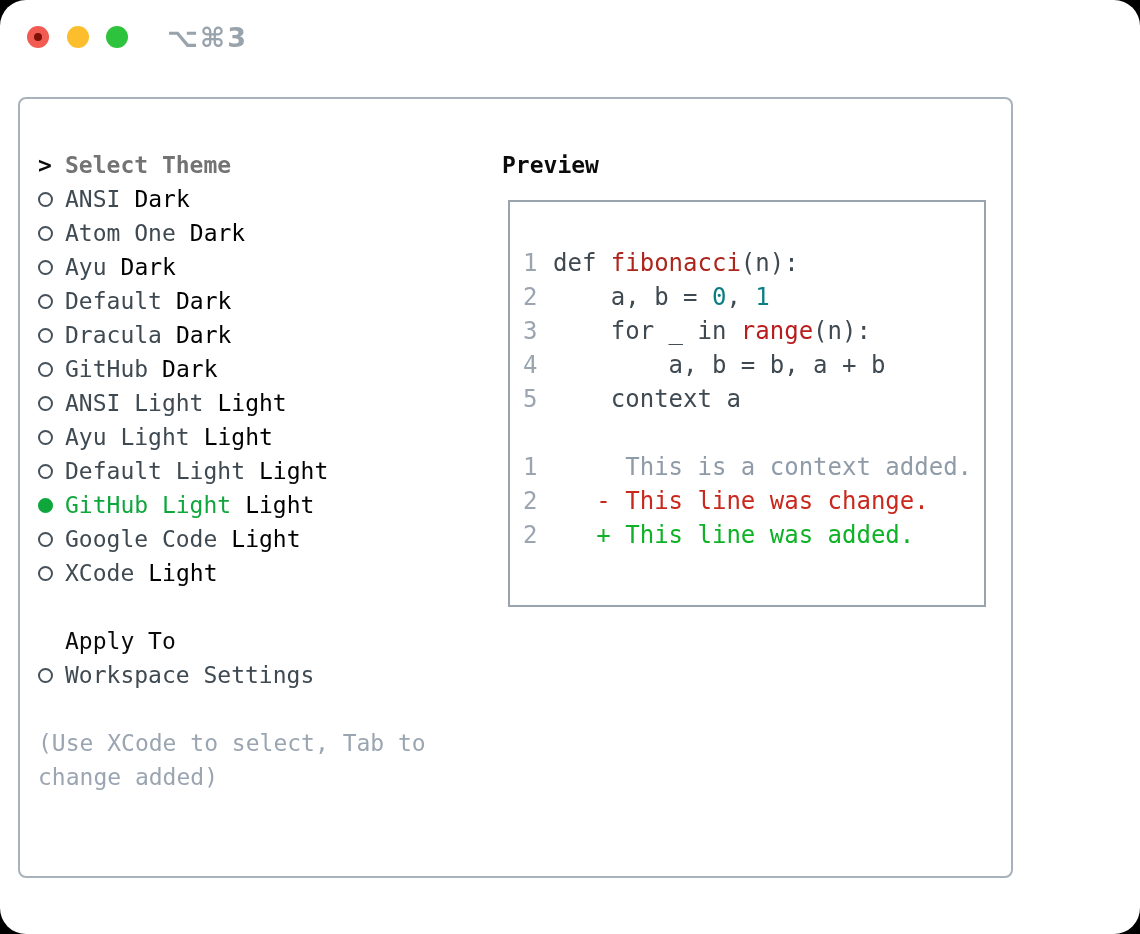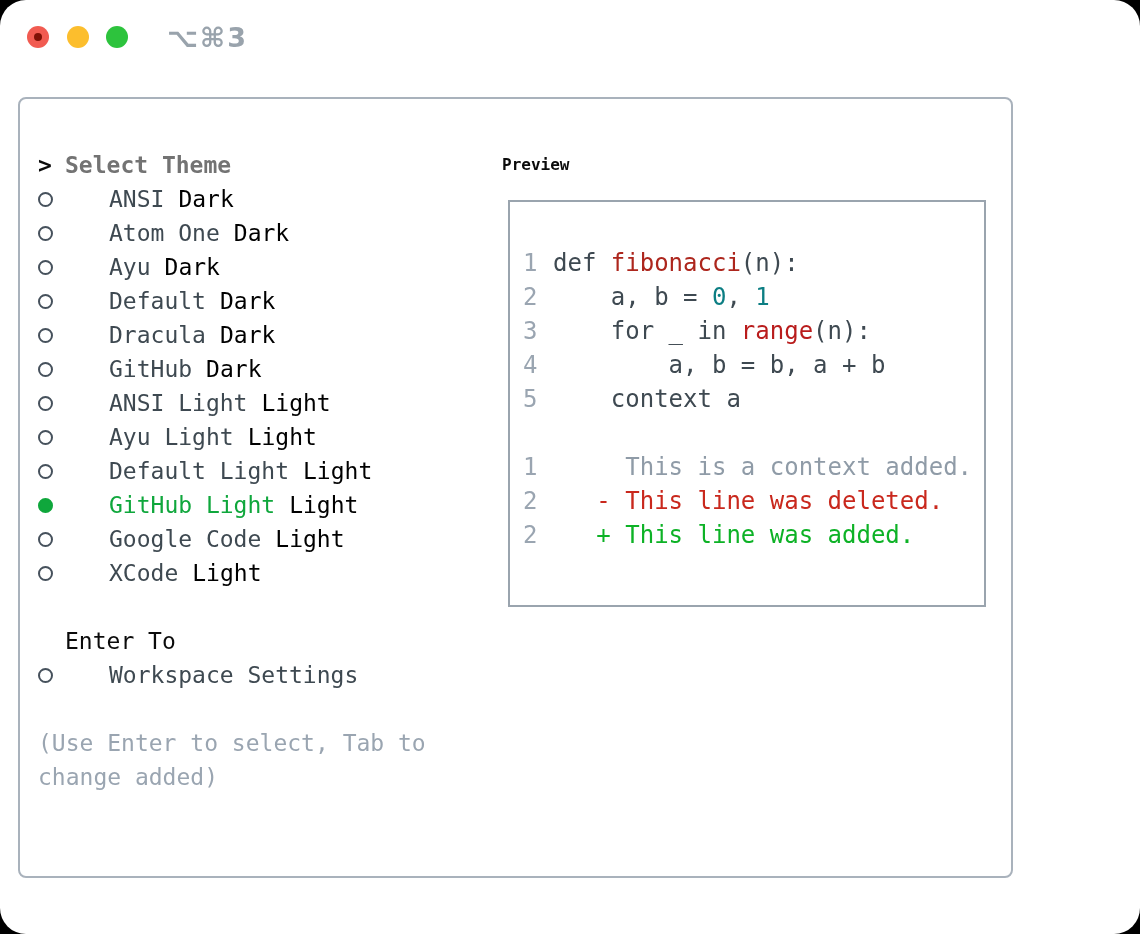--- a/index.html
+++ b/index.html
@@ -24,29 +24,29 @@
 
   
   .left-col{position:absolute;left:18px;top:49px;width:440px;font-size:23px;color:#3e4951;}
   .row{display:flex;align-items:center;height:34px;white-space:pre;}
   .marker{display:inline-flex;align-items:center;width:27px;flex:0 0 27px;}
   .dot{width:11px;height:11px;border:2px solid #46515c;border-radius:50%;background:transparent;}
   .row.selected .dot{background:#0fa73c;border-color:#0fa73c;}
   .row.selected .tname{color:#0fa73c;}
   .prompt{color:#0b0b0b;font-weight:bold;}
   .ttitle{font-weight:bold;color:#737373;}
-  .tname{color:#3e4951;margin-left:44px;}
+  .tname{color:#3e4951;}
   .tvariant{color:#000000;margin-left:14px;}
   .spacer{height:34px;}
   .section-head{color:#0b0b0b;}
   .hint{height:34px;line-height:34px;color:#9aa5b1;white-space:pre;}
 
   
   .preview-title{position:absolute;left:482px;top:49px;height:34px;line-height:34px;
-                 font-size:16px;font-weight:bold;color:#0b0b0b;}
+                 font-size:23px;font-weight:bold;color:#0b0b0b;}
   .preview-box{position:absolute;left:488px;top:101px;width:478px;height:407px;
                border:2px solid #9aa4ae;background:#fff;box-sizing:border-box;}
   .codewrap{padding:44px 0 0 13px;font-size:24px;}
   .pline{display:flex;height:34px;align-items:center;white-space:pre;}
   .ln{display:inline-block;width:30px;flex:0 0 30px;color:#9aa5b1;}
   .seg{white-space:pre;}
   .seg.code{color:#3e4951;}
   .seg.fn{color:#ad261d;}
   .seg.num{color:#0c7e83;}
   .seg.call{color:#b91c1c;}
@@ -134,30 +134,30 @@
         <div class="row">
           <span class="marker"><span class="dot"></span></span>
           <span class="tname">XCode</span>
           <span class="tvariant">Light</span>
         </div>
 
         <div class="spacer"></div>
 
         <div class="row">
           <span class="marker"></span>
-          <span class="section-head">Enter To</span>
+          <span class="section-head">Apply To</span>
         </div>
         <div class="row">
           <span class="marker"><span class="dot"></span></span>
           <span class="tname">Workspace Settings</span>
         </div>
 
         <div class="spacer"></div>
 
-        <div class="hint">(Use Enter to select, Tab to</div>
+        <div class="hint">(Use XCode to select, Tab to</div>
         <div class="hint">change added)</div>
       </div>
 
       <div class="preview-title">Preview</div>
 
       <div class="preview-box">
         <div class="codewrap">
 
           <div class="pline">
             <span class="ln">1</span><span class="seg code">def </span><span class="seg fn">fibonacci</span><span class="seg code">(n):</span>
@@ -172,21 +172,21 @@
             <span class="ln">4</span><span class="seg code">        a, b = b, a + b</span>
           </div>
           <div class="pline">
             <span class="ln">5</span><span class="seg code">    context a</span>
           </div>
           <div class="pline"></div>
           <div class="pline">
             <span class="ln">1</span><span class="seg ctx">     This is a context added.</span>
           </div>
           <div class="pline">
-            <span class="ln">2</span><span class="seg del">   - This line was deleted.</span>
+            <span class="ln">2</span><span class="seg del">   - This line was change.</span>
           </div>
           <div class="pline">
             <span class="ln">2</span><span class="seg add">   + This line was added.</span>
           </div>
 
         </div>
       </div>
 
     </div>
   </div>

